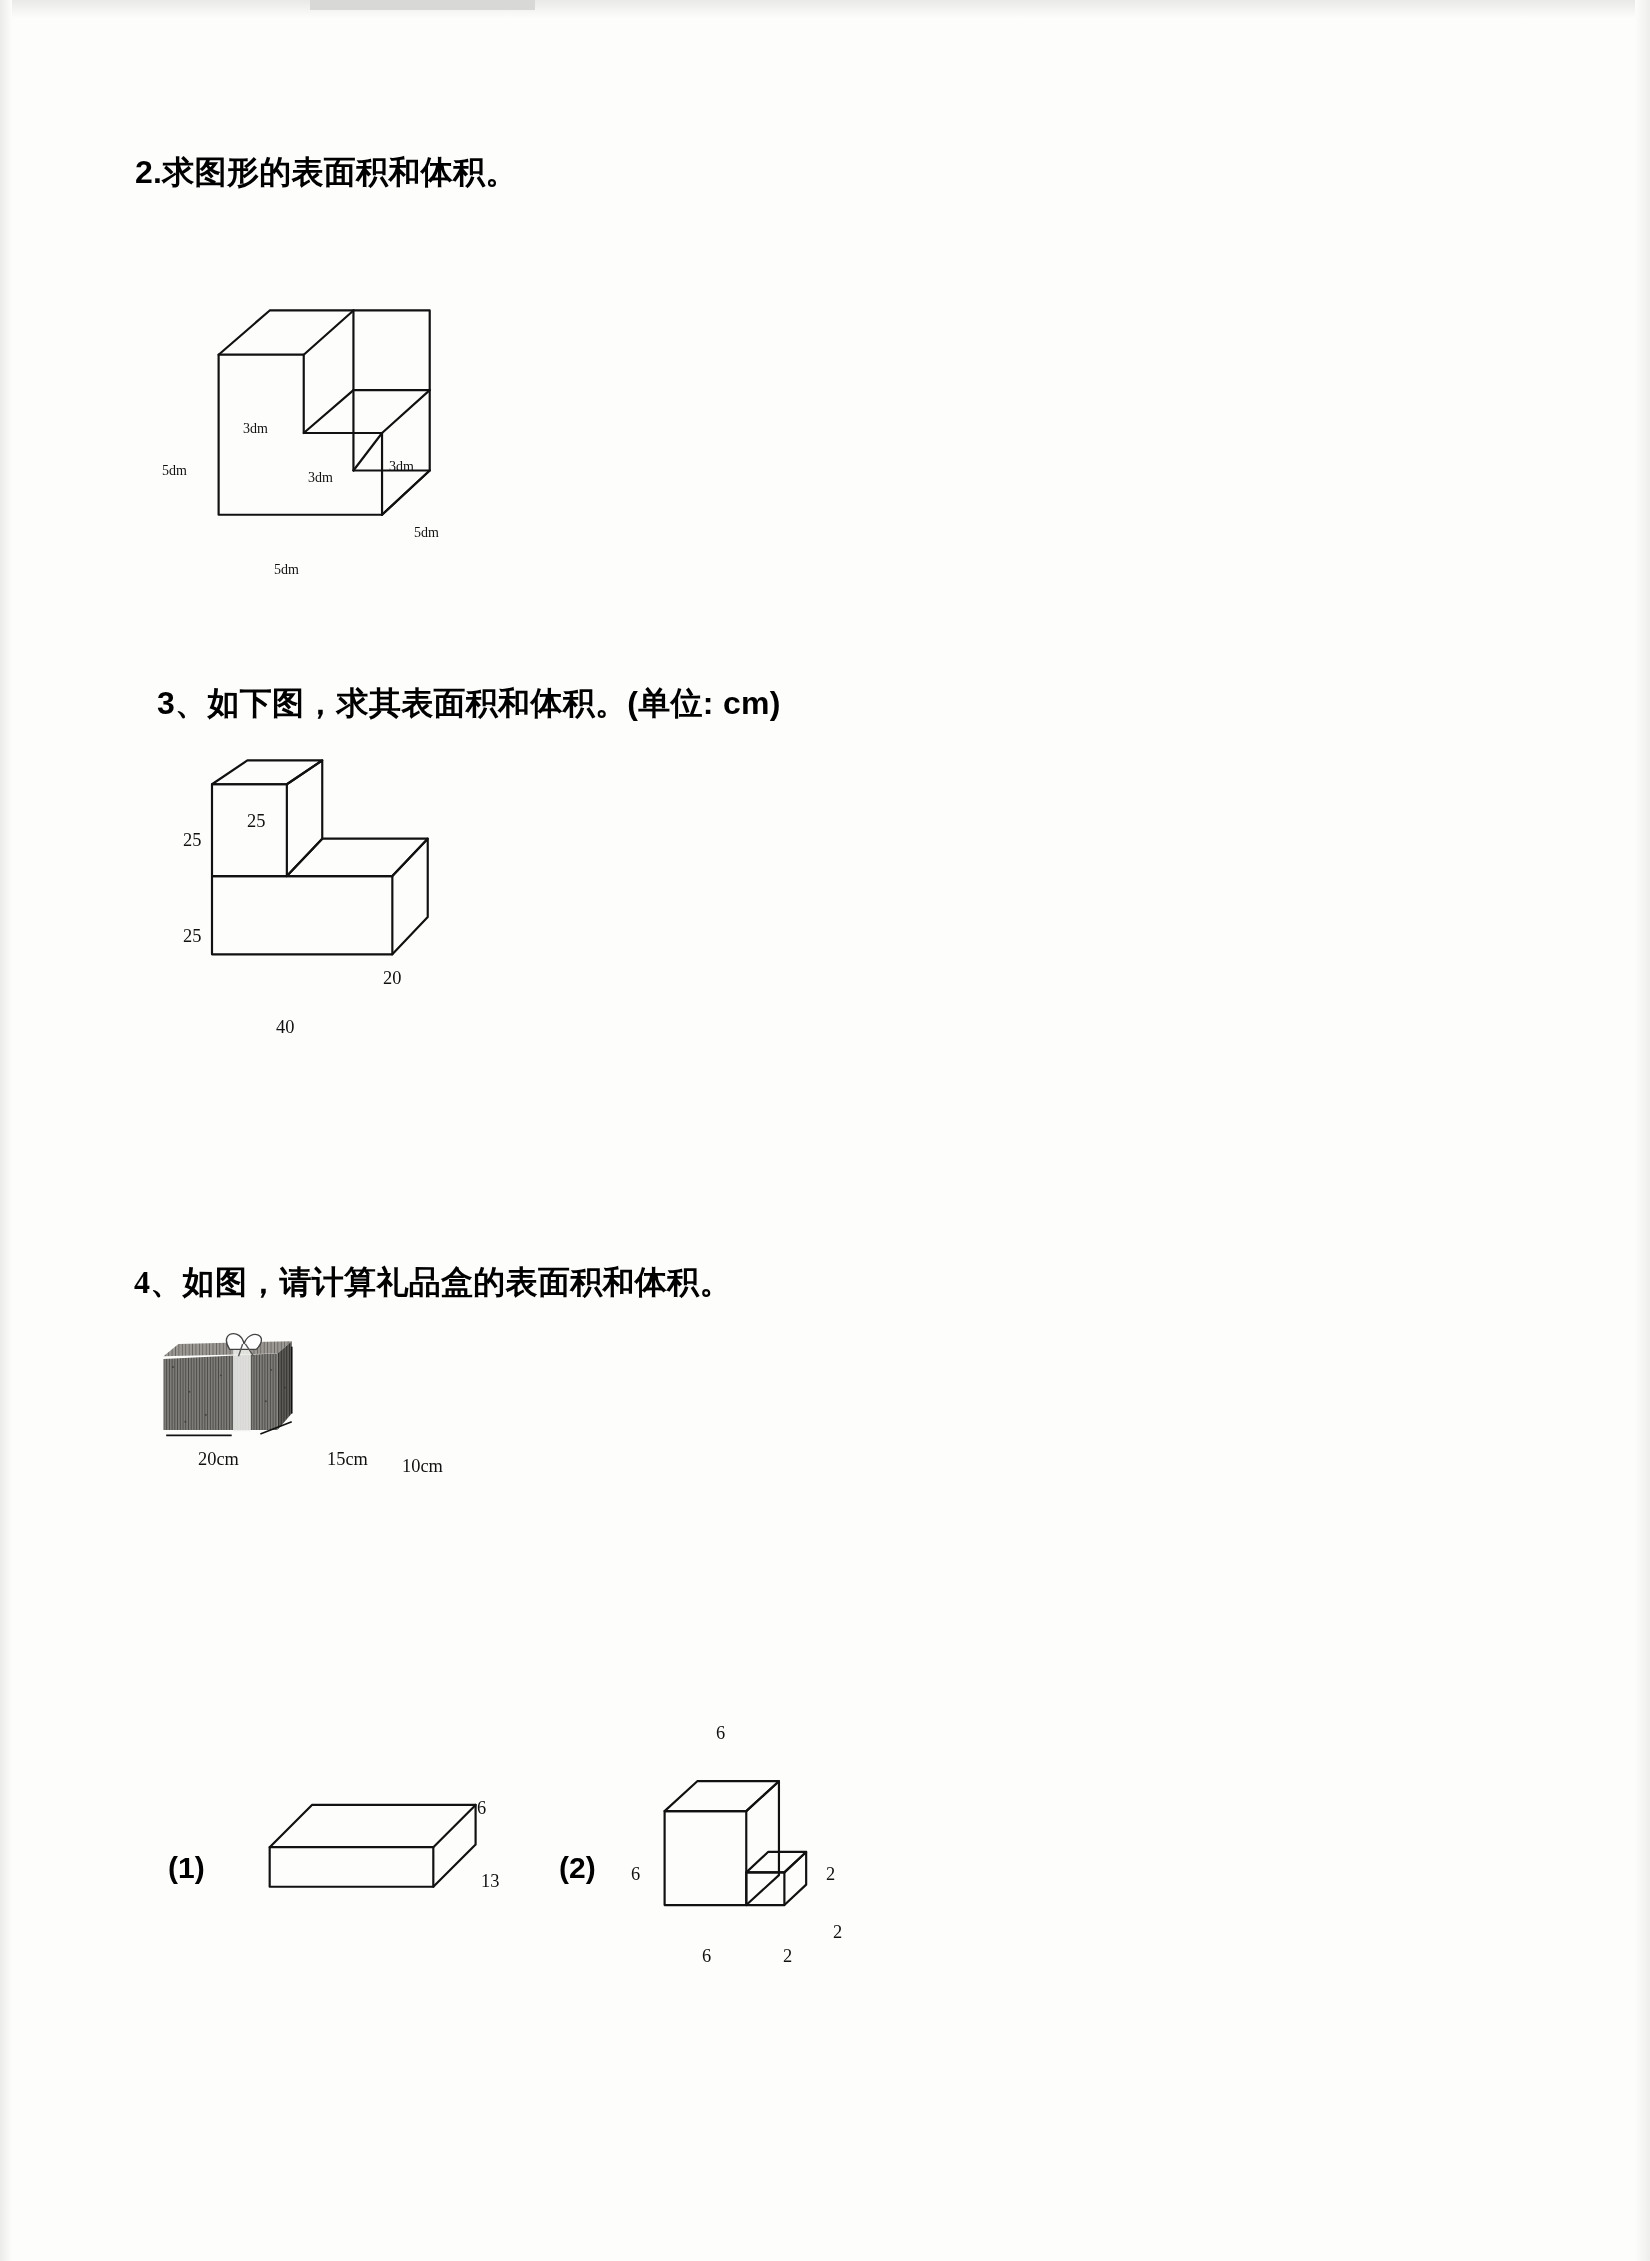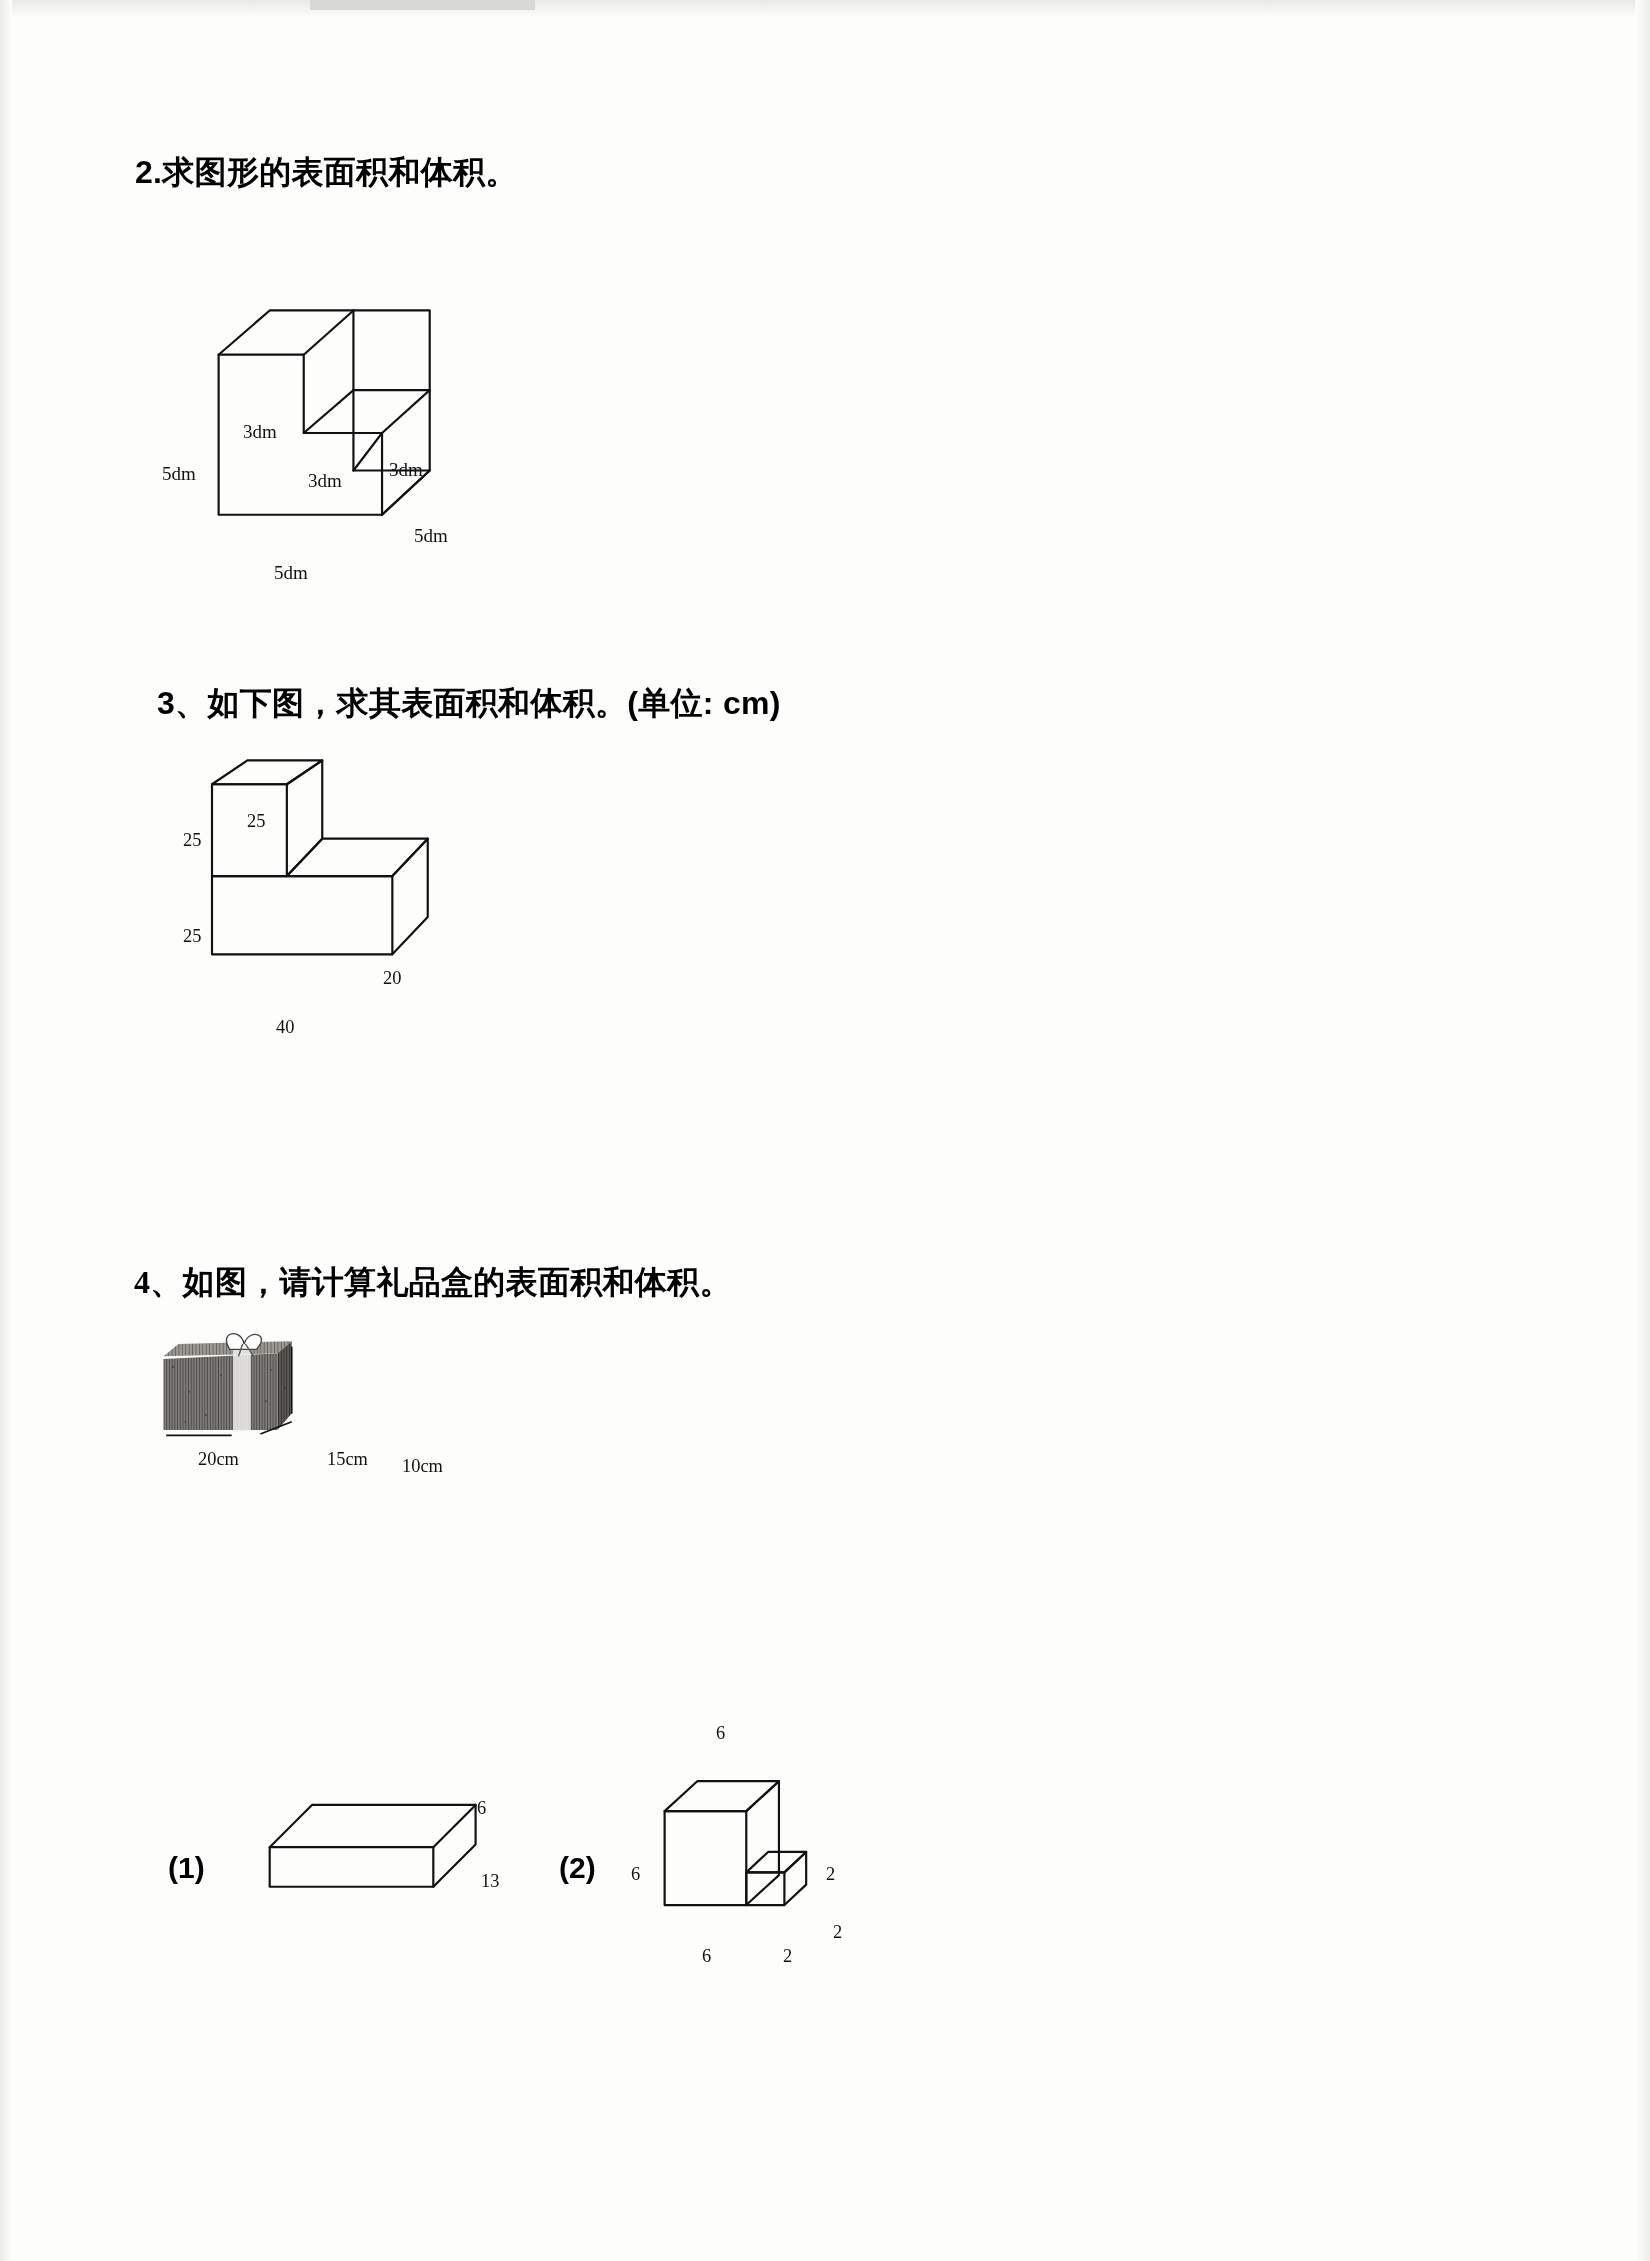--- a/index.html
+++ b/index.html
@@ -54,21 +54,21 @@
   .q5-text { left: 101px; top: 1691px; font-size: 34px; }
 
   .fig {
     position: absolute;
   }
   .fig svg { display: block; }
 
   .lbl {
     position: absolute;
     font-family: "Liberation Serif", serif;
-    font-size: 19px;
+    font-size: 14px;
     color: #111;
     white-space: nowrap;
   }
   .lbl-sm {
     position: absolute;
     font-family: "Liberation Serif", serif;
     font-size: 18.4px;
     color: #111;
     white-space: nowrap;
     text-align: center;

